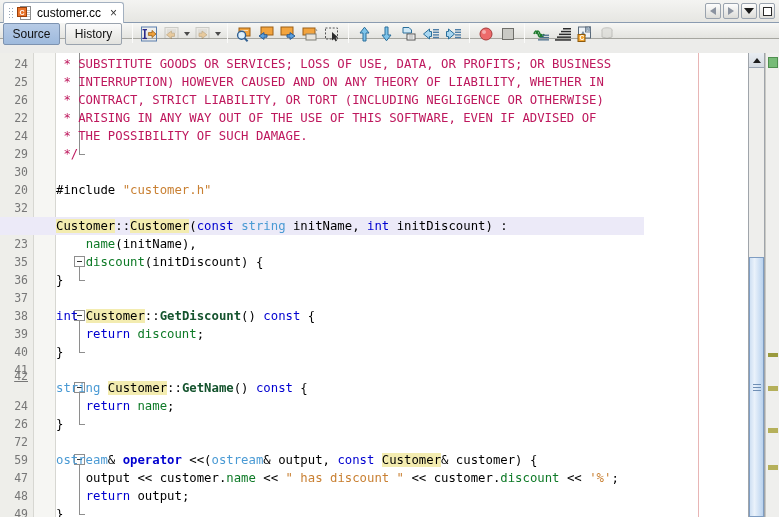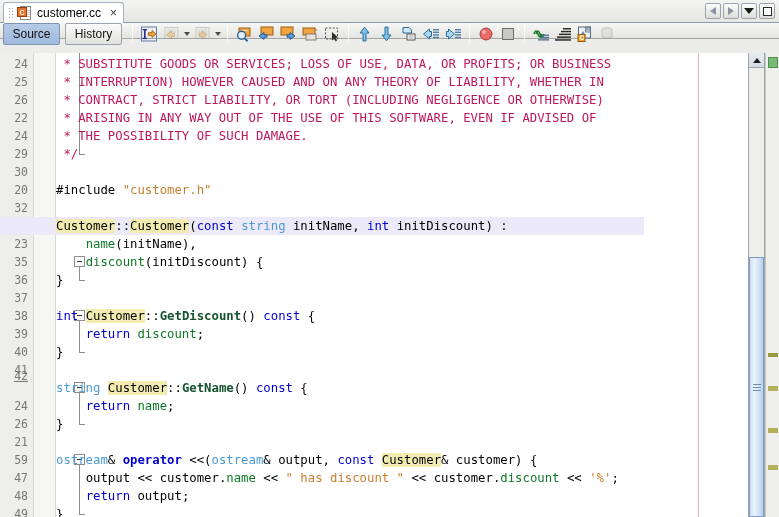--- a/index.html
+++ b/index.html
@@ -412,21 +412,21 @@
         <div class="ln" style="top: 200px;">35</div>
         <div class="ln" style="top: 218px; text-align: right;">36</div>
         <div class="ln" style="top: 236px;">37</div>
         <div class="ln" style="top: 254px;">38</div>
         <div class="ln" style="top: 272px;">39</div>
         <div class="ln" style="top: 290px;">40</div>
         <div class="ln" style="top: 308px;">41</div>
         <div class="ln" style="top: 314px; text-decoration: underline;">42</div>
         <div class="ln" style="top: 344px;">24</div>
         <div class="ln" style="top: 362px;">26</div>
-        <div class="ln" style="top: 380px;">21</div>
+        <div class="ln" style="top: 380px;">72</div>
         <div class="ln" style="top: 398px;">59</div>
         <div class="ln" style="top: 416px;">47</div>
         <div class="ln" style="top: 434px;">48</div>
         <div class="ln" style="top: 452px;">49</div>
       </div>
     <div class="glyph" id="glyphgutter">
         <div class="fold-box" style="top: 203px;"></div>
         <div class="fold-box" style="top: 257px;"></div>
         <div class="fold-box" style="top: 329px;"></div>
         <div class="fold-box" style="top: 401px;"></div>

